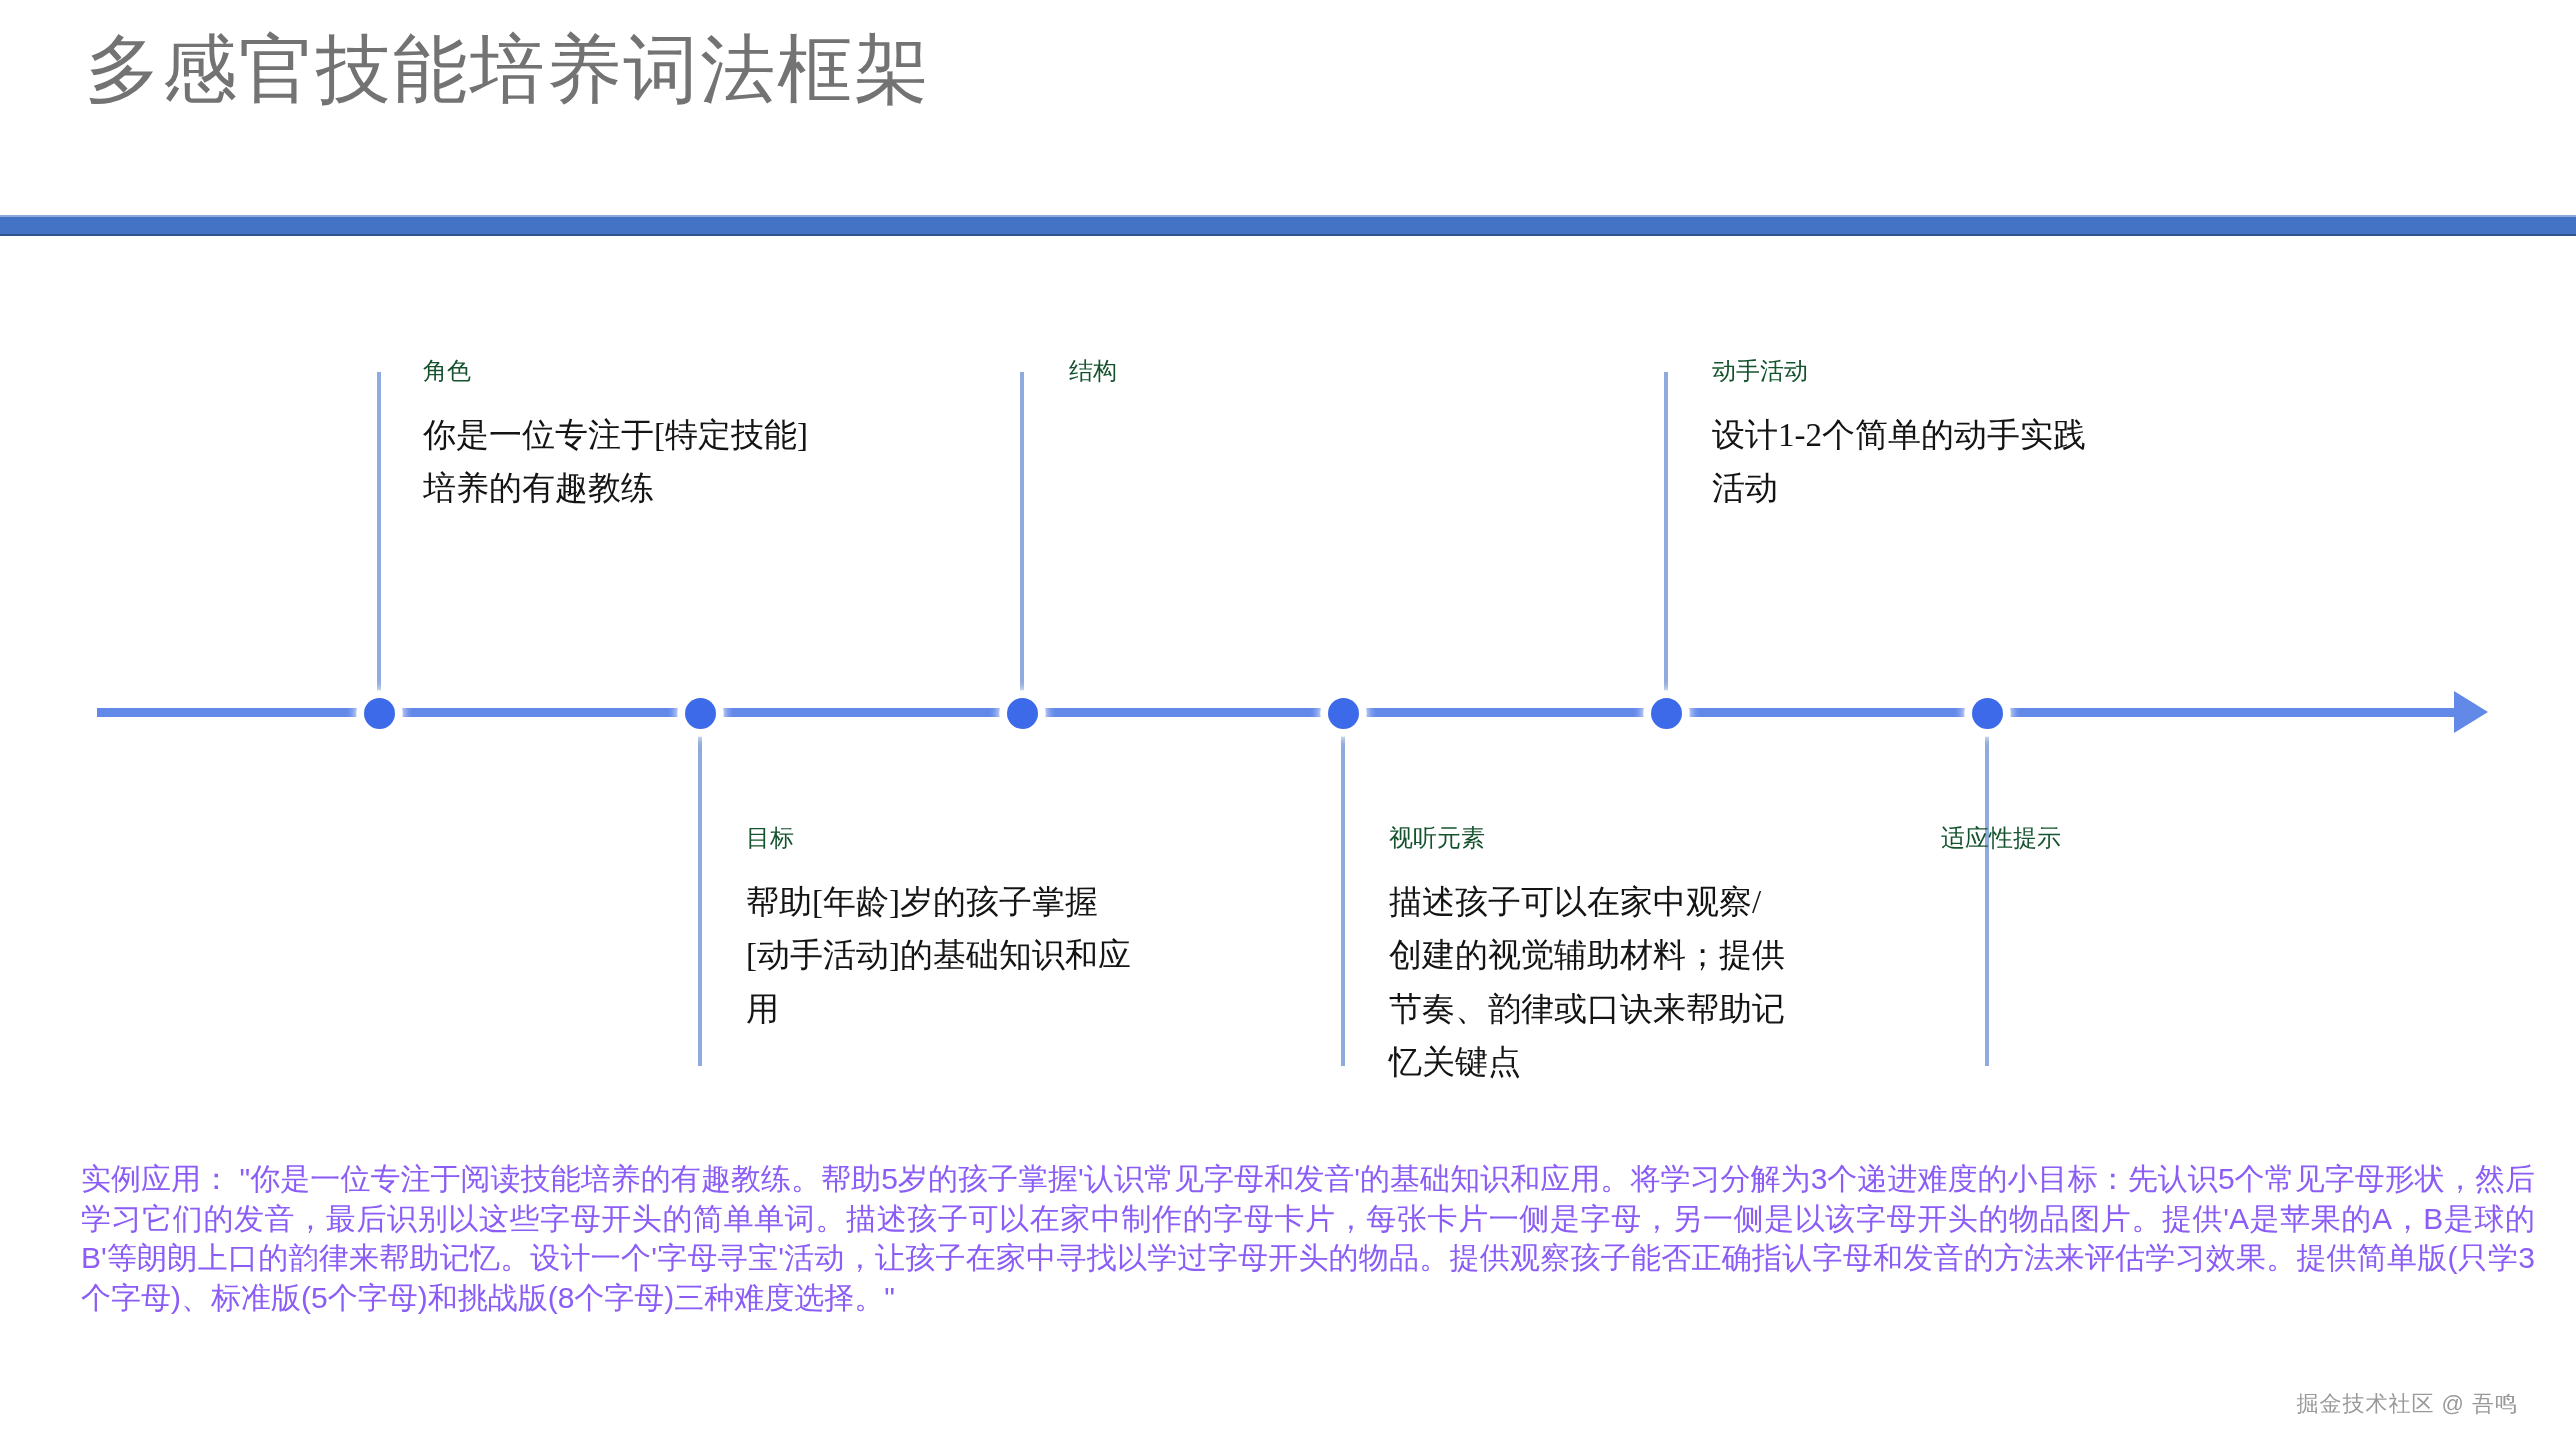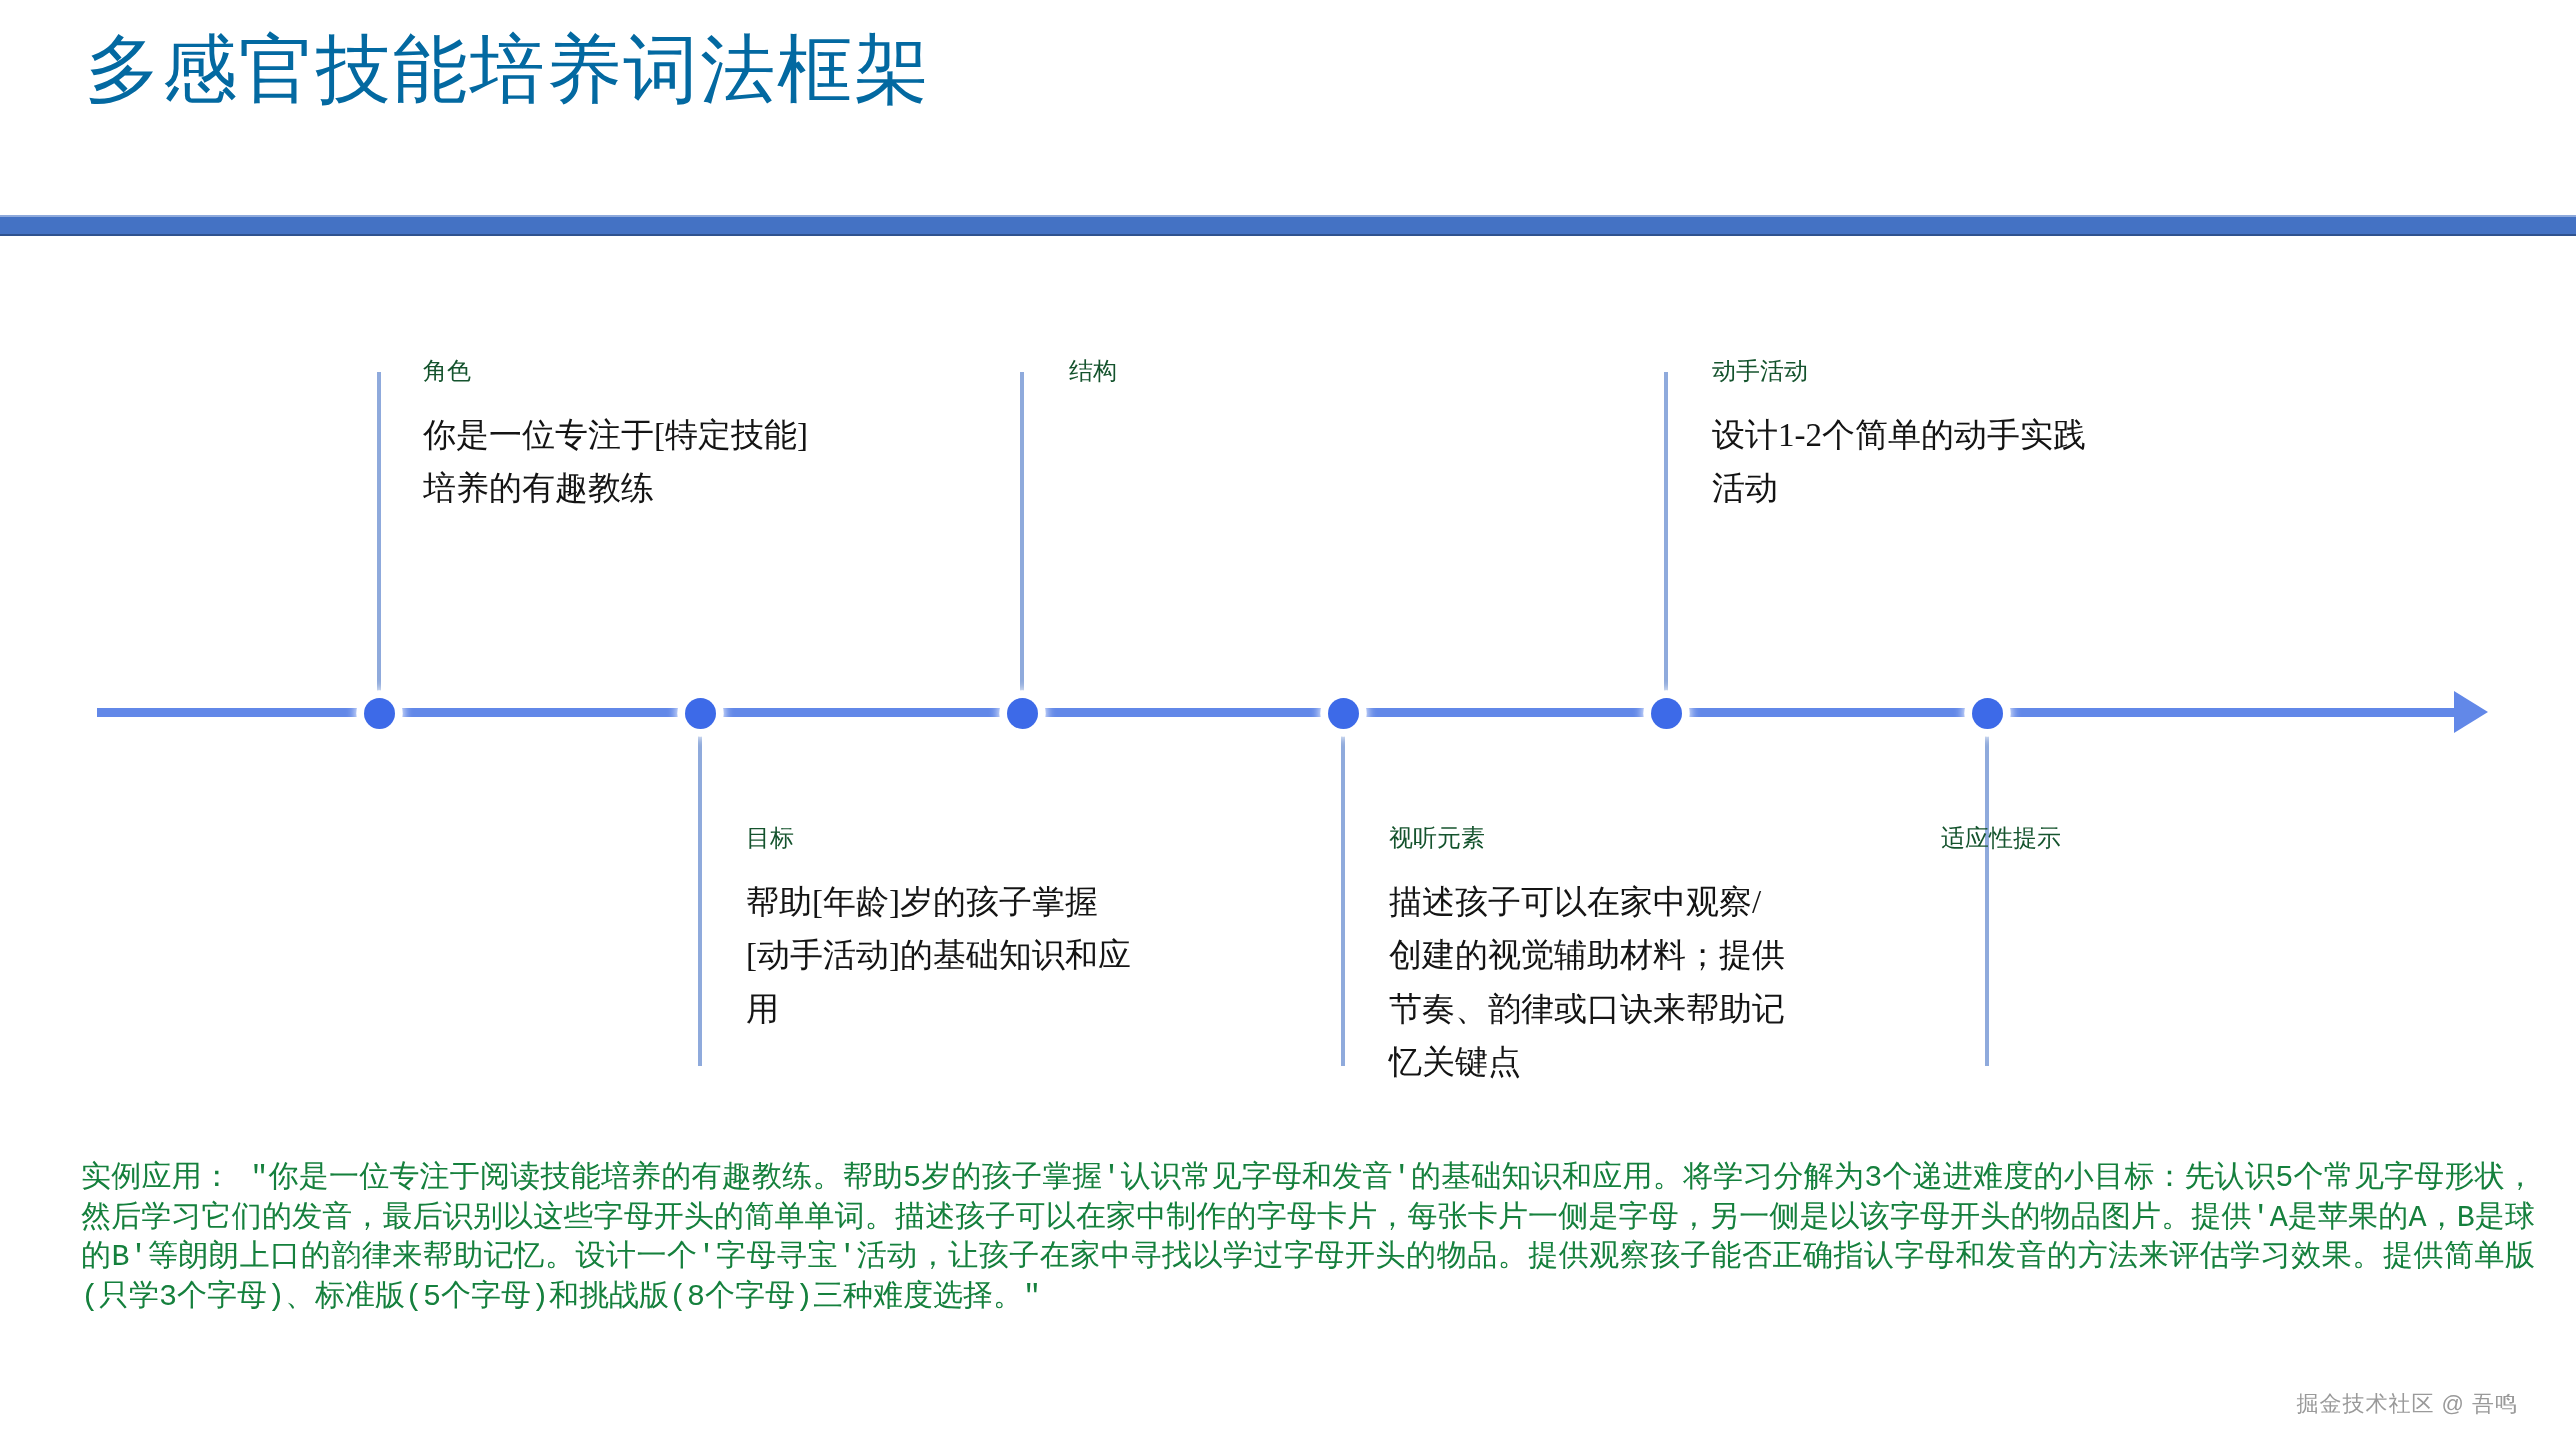--- a/index.html
+++ b/index.html
@@ -17,21 +17,21 @@
   }
 
   
   #slide-title {
     position: absolute;
     left: 85px;
     top: 25px;
     font-size: 75px;
     line-height: 1.2;
     letter-spacing: 1.9px;
-    color: #0369a1;
+    color: #737373;
     white-space: nowrap;
     font-family: "Liberation Serif", "DejaVu Serif", serif;
   }
 
   
   #title-divider {
     position: absolute;
     left: 0;
     top: 215px;
     width: 2576px;
@@ -109,25 +109,25 @@
     line-height: 1.62;
     font-family: "Liberation Serif", "DejaVu Serif", serif;
   }
 
   
   #example-paragraph {
     position: absolute;
     left: 81px;
     top: 1159px;
     width: 2454px;
-    color: #15803d;
+    color: #8b5cf6;
     font-size: 30px;
     line-height: 1.32;
     text-align: justify;
-    font-family: Liberation Mono, monospace;
+    font-family: Liberation Sans, sans-serif;
   }
 
   
   #watermark {
     position: absolute;
     right: 58px;
     top: 1389px;
     font-size: 22px;
     color: #9a9a9a;
     letter-spacing: 1px;

